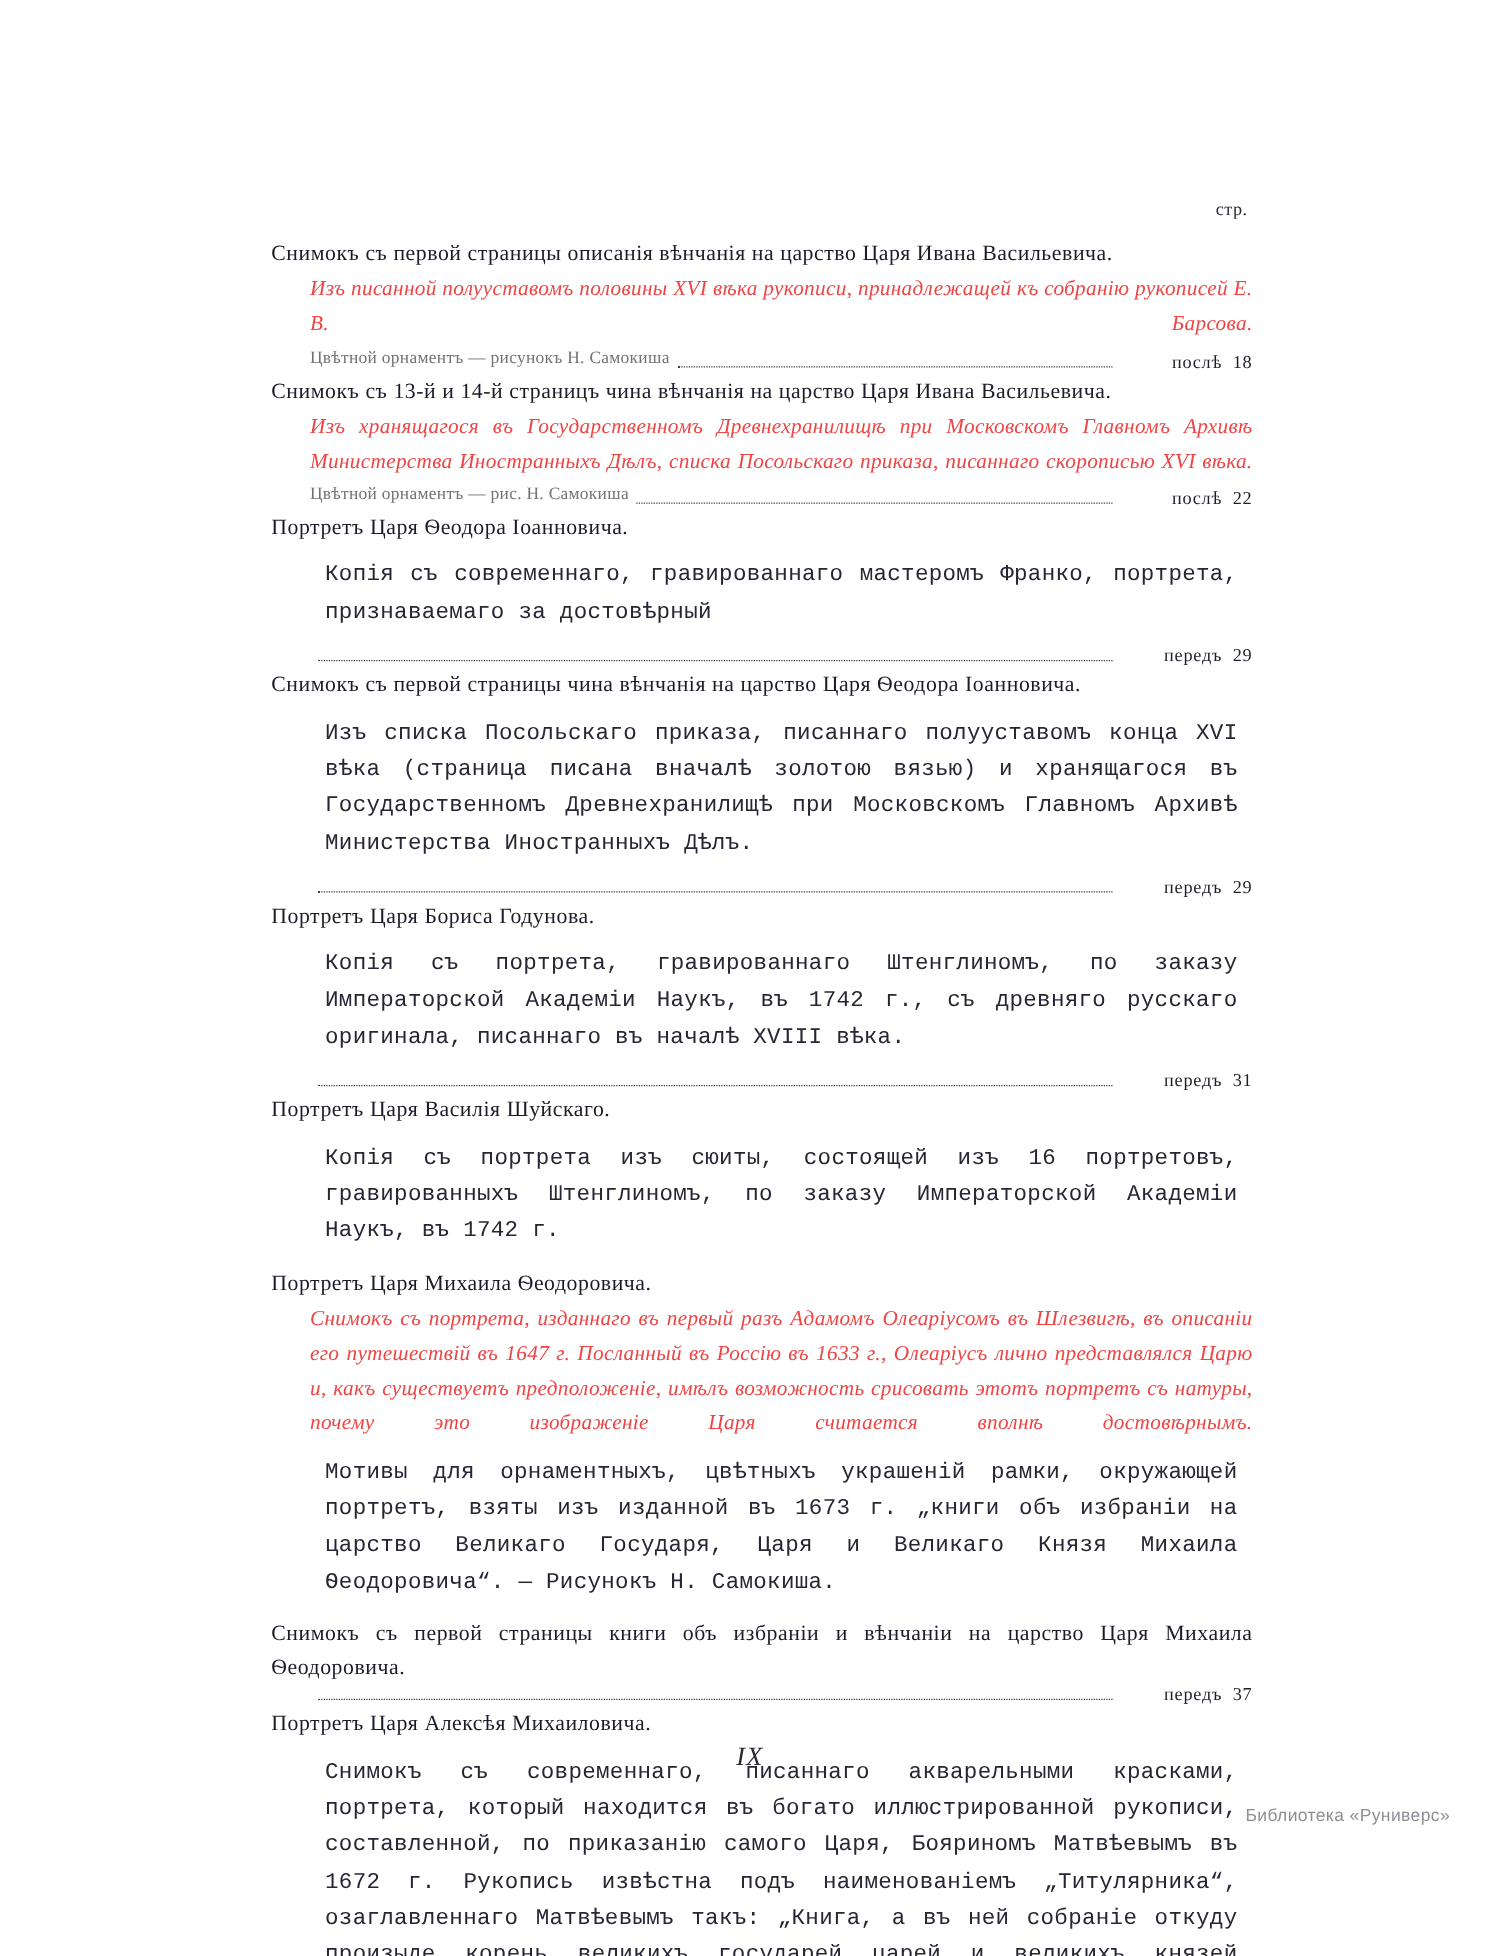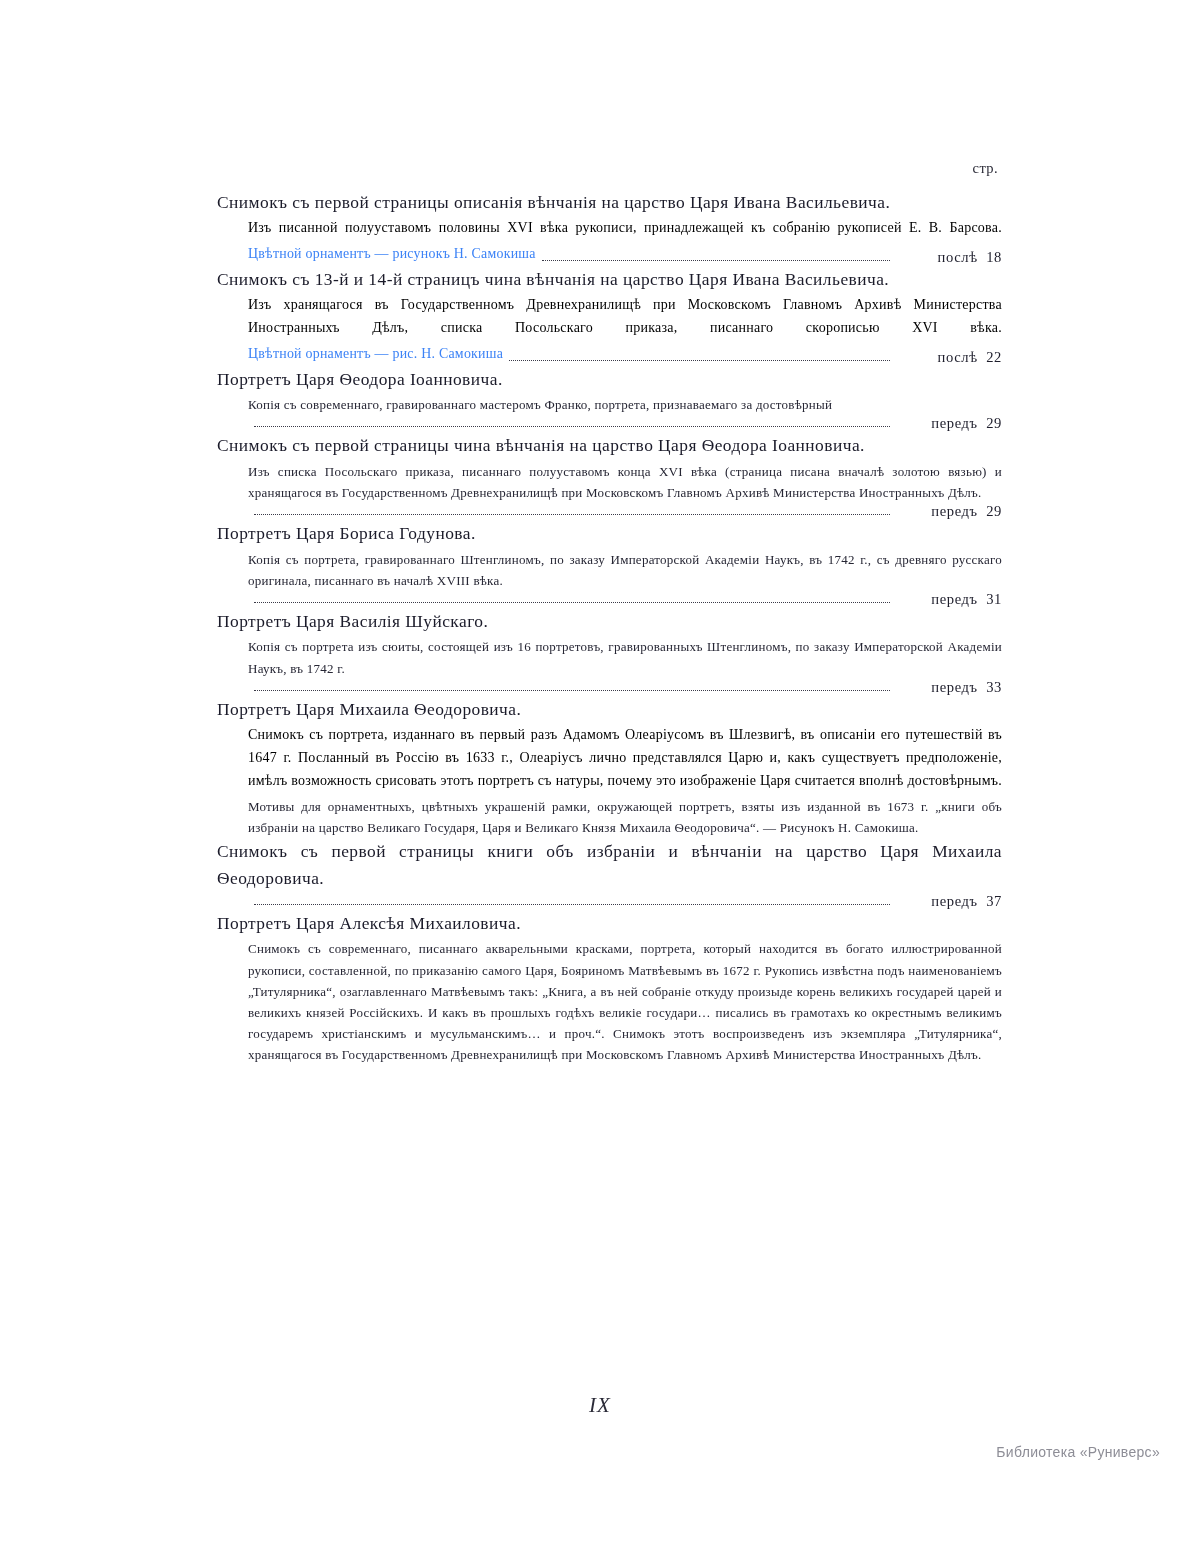--- a/index.html
+++ b/index.html
@@ -45,40 +45,41 @@
     color: #1b1b2a;
     text-align: justify;
     text-align-last: left;
     margin: 0 0 2px 15px;
     padding-right: 0px;
   }
   .note-block {
     margin: 0 0 3px 0;
   }
   .note {
-    font-size: 14px;
+    font-size: 17px;
     line-height: 1.63;
     letter-spacing: 0.25px;
-    color: #000000;
+    color: #ef4444;
     text-align: justify;
     text-align-last: justify;
     margin: 0 0 0 46px;
     padding: 0;
+    font-style: italic;
   }
   
   .leader-row {
     display: flex;
     align-items: flex-end;
     margin-left: 46px;
   }
   .leader-text {
     font-size: 13.9px;
     line-height: 1.63;
     letter-spacing: 0.25px;
-    color: #3b82f6;
+    color: #737373;
     white-space: nowrap;
   }
   .dots {
     flex: 1 1 auto;
     border-bottom: 1px dotted #3a3a48;
     margin: 0 6px 5px 6px;
     height: 10px;
     min-width: 20px;
   }
   .pagenum {
@@ -88,27 +89,28 @@
     white-space: nowrap;
     text-align: right;
     min-width: 96px;
     padding-left: 10px;
   }
   
   .note-wrap {
     margin-left: 46px;
   }
   .note-wrap .para {
-    font-size: 13px;
+    font-size: 18px;
     line-height: 1.63;
     letter-spacing: 0.25px;
     color: #262634;
     text-align: justify;
     text-align-last: justify;
-    margin: 0;
+    margin: 12px;
+    font-family: Liberation Mono, monospace;
   }
   .note-wrap .para.nojust {
     text-align-last: left;
   }
   .folio {
     position: absolute;
     left: 0;
     top: 1393px;
     width: 1200px;
     text-align: center;
@@ -191,24 +193,20 @@
         <span class="dots"></span>
         <span class="pagenum"><span>передъ</span>&nbsp;&nbsp;<span>31</span></span>
       </div>
     </div>
 
     <div class="entry">
       <p class="entry-title">Портретъ Царя Василія Шуйскаго.</p>
       <div class="note-wrap">
         <p class="para nojust">Копія съ портрета изъ сюиты, состоящей изъ 16 портретовъ, гравированныхъ Штенглиномъ, по заказу Императорской Академіи Наукъ, въ 1742 г.</p>
       </div>
-      <div class="leader-row">
-        <span class="dots"></span>
-        <span class="pagenum"><span>передъ</span>&nbsp;&nbsp;<span>33</span></span>
-      </div>
     </div>
 
     <div class="entry">
       <p class="entry-title">Портретъ Царя Михаила Ѳеодоровича.</p>
       <div class="note-block">
         <p class="note">Снимокъ съ портрета, изданнаго въ первый разъ Адамомъ Олеаріусомъ въ Шлезвигѣ, въ описаніи его путешествій въ 1647 г. Посланный въ Россію въ 1633 г., Олеаріусъ лично представлялся Царю и, какъ существуетъ предположеніе, имѣлъ возможность срисовать этотъ портретъ съ натуры, почему это изображеніе Царя считается вполнѣ достовѣрнымъ.</p>
       </div>
       <div class="note-wrap">
         <p class="para nojust">Мотивы для орнаментныхъ, цвѣтныхъ украшеній рамки, окружающей портретъ, взяты изъ изданной въ 1673 г. „книги объ избраніи на царство Великаго Государя, Царя и Великаго Князя Михаила Ѳеодоровича“. — Рисунокъ Н. Самокиша.</p>
       </div>

